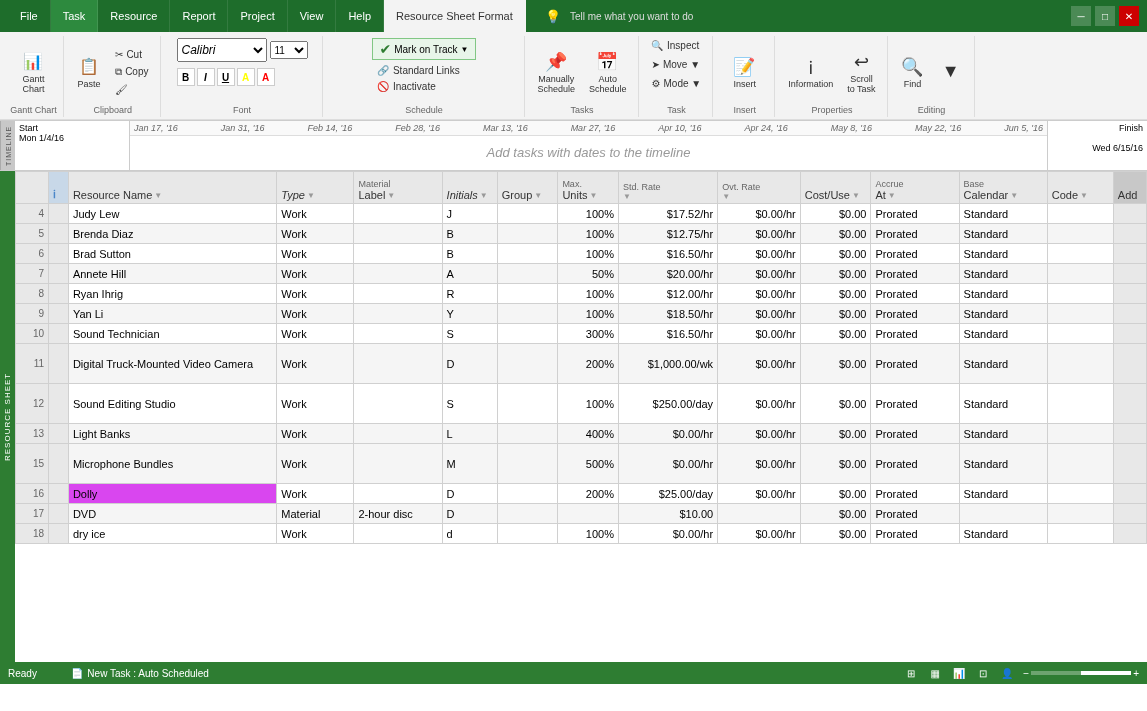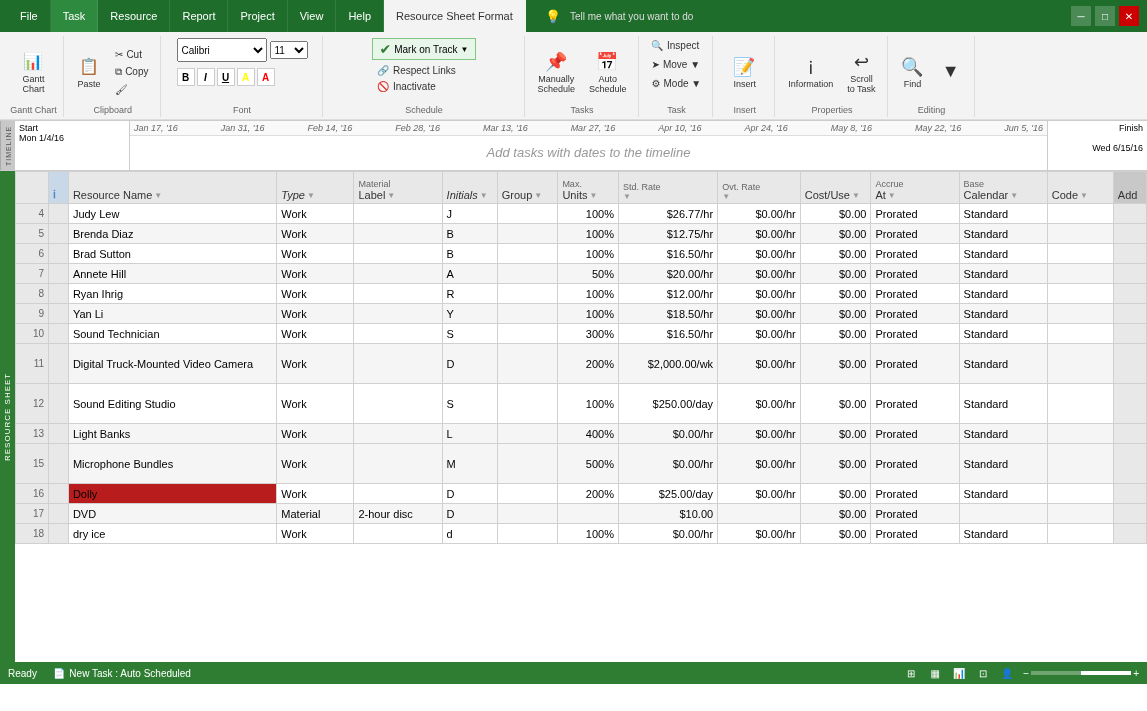--- a/index.html
+++ b/index.html
@@ -111,22 +111,23 @@
       gap: 3px;
     }
     .font-row {
       display: flex;
       gap: 3px;
       align-items: center;
       margin-bottom: 2px;
     }
     .font-select {
       width: 90px;
-      font-size: 10px;
+      font-size: 12px;
       height: 24px;
+      font-style: italic;
     }
     .font-size-select {
       width: 38px;
       font-size: 10px;
       height: 18px;
     }
     .format-btns {
       display: flex;
       gap: 2px;
     }
@@ -293,21 +294,21 @@
       height: 22px;
       background: #2e7d32;
       color: white;
       display: flex;
       align-items: center;
       padding: 0 8px;
       font-size: 10px;
       gap: 16px;
       justify-content: space-between;
     }
-    .status-left { display: flex; gap: 16px; }
+    .status-left { display: flex; gap: 34px; }
     .status-right { display: flex; gap: 8px; align-items: center; }
     .status-icon {
       width: 16px; height: 16px;
       display: flex; align-items: center; justify-content: center;
       cursor: pointer;
     }
     .new-tasks-badge {
       display: flex;
       align-items: center;
       gap: 4px;
@@ -416,21 +417,21 @@
 
     <div class="ribbon-group" style="min-width:200px;">
       <div class="ribbon-group-content" style="flex-direction:column; align-items:flex-start; gap:1px;">
         <div class="mark-on-track">
           <span class="mark-on-track-icon">✔</span>
           <span>Mark on Track</span>
           <span style="font-size:8px;">▼</span>
         </div>
         <button class="ribbon-btn-small">
           <span>🔗</span>
-          <span>Respect Links</span>
+          <span>Standard Links</span>
         </button>
         <button class="ribbon-btn-small">
           <span>🚫</span>
           <span>Inactivate</span>
         </button>
       </div>
       <div class="ribbon-group-label">Schedule</div>
     </div>
 
     <div class="ribbon-group">
@@ -596,21 +597,21 @@
       <tbody id="table-body">
       <tr>
       <td class="row-num" style="background:#e8e8e8;">4</td>
       <td class="info-col" style="background:#e8e8e8;"></td>
       <td style="background:#fff;">Judy Lew</td>
       <td style="background:#fff;">Work</td>
       <td style="background:#fff;"></td>
       <td style="background:#fff;">J</td>
       <td style="background:#fff;"></td>
       <td style="background:#fff; text-align:right;">100%</td>
-      <td style="background:#fff; text-align:right;">$26.77/hr</td>
+      <td style="background:#fff; text-align:right;">$17.52/hr</td>
       <td style="background:#fff; text-align:right;">$0.00/hr</td>
       <td style="background:#fff; text-align:right;">$0.00</td>
       <td style="background:#fff;">Prorated</td>
       <td style="background:#fff;">Standard</td>
       <td style="background:#fff;"></td>
       <td style="background:#e8e8e8;"></td>
     </tr>
           <tr>
       <td class="row-num" style="background:#e8e8e8;">5</td>
       <td class="info-col" style="background:#e8e8e8;"></td>
@@ -715,21 +716,21 @@
     </tr>
           <tr style="height: 40px;">
       <td class="row-num" style="background:#e8e8e8;">11</td>
       <td class="info-col" style="background:#e8e8e8;"></td>
       <td style="background:#f5f5f5; vertical-align:middle; padding:2px 4px;">Digital Truck-Mounted Video Camera</td>
       <td style="background:#f5f5f5;">Work</td>
       <td style="background:#f5f5f5;"></td>
       <td style="background:#f5f5f5;">D</td>
       <td style="background:#f5f5f5;"></td>
       <td style="background:#f5f5f5; text-align:right;">200%</td>
-      <td style="background:#f5f5f5; text-align:right;">$2,000.00/wk</td>
+      <td style="background:#f5f5f5; text-align:right;">$1,000.00/wk</td>
       <td style="background:#f5f5f5; text-align:right;">$0.00/hr</td>
       <td style="background:#f5f5f5; text-align:right;">$0.00</td>
       <td style="background:#f5f5f5;">Prorated</td>
       <td style="background:#f5f5f5;">Standard</td>
       <td style="background:#f5f5f5;"></td>
       <td style="background:#e8e8e8;"></td>
     </tr>
           <tr style="height: 40px;">
       <td class="row-num" style="background:#e8e8e8;">12</td>
       <td class="info-col" style="background:#e8e8e8;"></td>
@@ -777,21 +778,21 @@
       <td style="background:#f5f5f5; text-align:right;">$0.00/hr</td>
       <td style="background:#f5f5f5; text-align:right;">$0.00</td>
       <td style="background:#f5f5f5;">Prorated</td>
       <td style="background:#f5f5f5;">Standard</td>
       <td style="background:#f5f5f5;"></td>
       <td style="background:#e8e8e8;"></td>
     </tr>
           <tr>
       <td class="row-num" style="background:#e8e8e8;">16</td>
       <td class="info-col" style="background:#e8e8e8;"></td>
-      <td style="background:#b91c1c;">Dolly</td>
+      <td style="background:#d946ef;">Dolly</td>
       <td style="background:#fff;">Work</td>
       <td style="background:#fff;"></td>
       <td style="background:#fff;">D</td>
       <td style="background:#fff;"></td>
       <td style="background:#fff; text-align:right;">200%</td>
       <td style="background:#fff; text-align:right;">$25.00/day</td>
       <td style="background:#fff; text-align:right;">$0.00/hr</td>
       <td style="background:#fff; text-align:right;">$0.00</td>
       <td style="background:#fff;">Prorated</td>
       <td style="background:#fff;">Standard</td>

